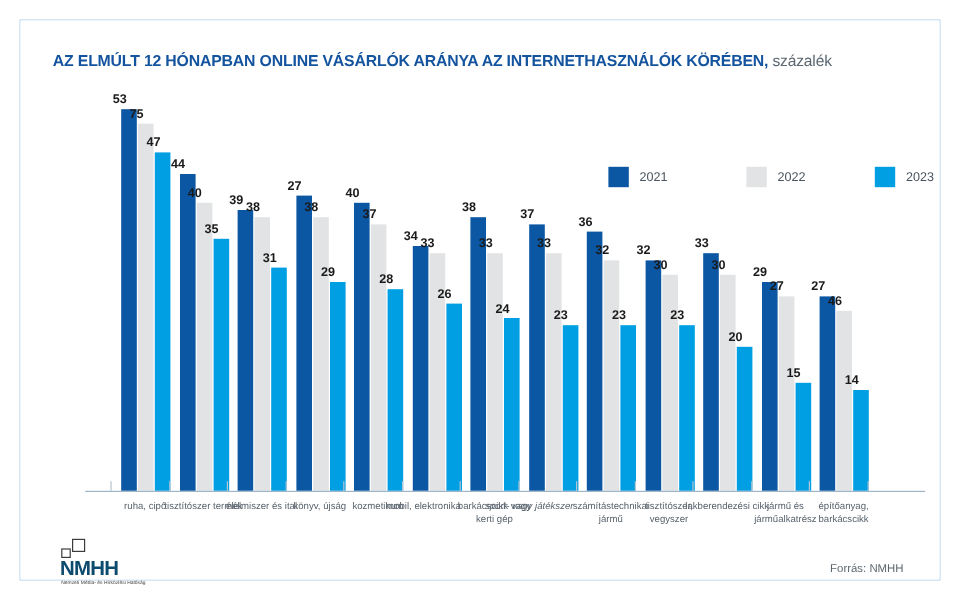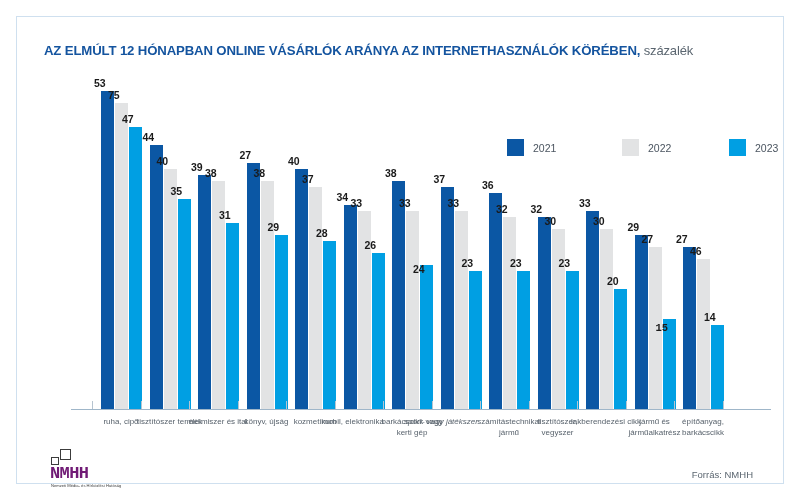--- a/index.html
+++ b/index.html
@@ -113,22 +113,22 @@
   }
   #logo .sq-small {
     position: absolute; left: 4px; top: 8px;
     width: 8px; height: 8px;
     border: 1.6px solid #3c3c3c; background: #fff;
   }
   #logo .wordmark {
     position: absolute; left: 3px; top: 15px;
     font-size: 17px; font-weight: bold;
     letter-spacing: -0.6px;
-    color: #701a75;
-    font-family: Liberation Mono, monospace;
+    color: #0c4a6e;
+    font-family: Liberation Sans, sans-serif;
   }
   #logo .tagline {
     position: absolute; left: 4px; top: 34px;
     font-size: 4.1px;
     color: #3c3c3c;
     letter-spacing: 0.02px;
     white-space: nowrap;
   }
   #source {
     position: absolute;
@@ -209,21 +209,21 @@
         <div class="vlabel v2022" style="bottom: 201px;">33</div>
         <div class="bar b2023" style="height: 156px;"></div>
         <div class="vlabel v2023" style="bottom: 159px;">26</div>
       </div>
       <div class="group" style="left: 321px;">
         <div class="bar b2021" style="height: 228px;"></div>
         <div class="vlabel v2021" style="bottom: 231px;">38</div>
         <div class="bar b2022" style="height: 198px;"></div>
         <div class="vlabel v2022" style="bottom: 201px;">33</div>
         <div class="bar b2023" style="height: 144px;"></div>
-        <div class="vlabel v2023" style="bottom: 135px;">24</div>
+        <div class="vlabel v2023" style="bottom: 146px;">24</div>
       </div>
       <div class="group" style="left: 369.5px;">
         <div class="bar b2021" style="height: 222px;"></div>
         <div class="vlabel v2021" style="bottom: 225px;">37</div>
         <div class="bar b2022" style="height: 198px;"></div>
         <div class="vlabel v2022" style="bottom: 201px;">33</div>
         <div class="bar b2023" style="height: 138px;"></div>
         <div class="vlabel v2023" style="bottom: 141px;">23</div>
       </div>
       <div class="group" style="left: 418px;">
@@ -249,21 +249,21 @@
         <div class="vlabel v2022" style="bottom: 183px;">30</div>
         <div class="bar b2023" style="height: 120px;"></div>
         <div class="vlabel v2023" style="bottom: 123px;">20</div>
       </div>
       <div class="group" style="left: 563.5px;">
         <div class="bar b2021" style="height: 174px;"></div>
         <div class="vlabel v2021" style="bottom: 177px;">29</div>
         <div class="bar b2022" style="height: 162px;"></div>
         <div class="vlabel v2022" style="bottom: 165px;">27</div>
         <div class="bar b2023" style="height: 90px;"></div>
-        <div class="vlabel v2023" style="bottom: 76px; font-family: Liberation Mono, monospace;">15</div>
+        <div class="vlabel v2023" style="bottom: 93px;">15</div>
       </div>
       <div class="group" style="left: 612px;">
         <div class="bar b2021" style="height: 162px;"></div>
         <div class="vlabel v2021" style="bottom: 165px;">27</div>
         <div class="bar b2022" style="height: 150px;"></div>
         <div class="vlabel v2022" style="bottom: 153px;">46</div>
         <div class="bar b2023" style="height: 84px;"></div>
         <div class="vlabel v2023" style="bottom: 87px;">14</div>
       </div>
     </div>

